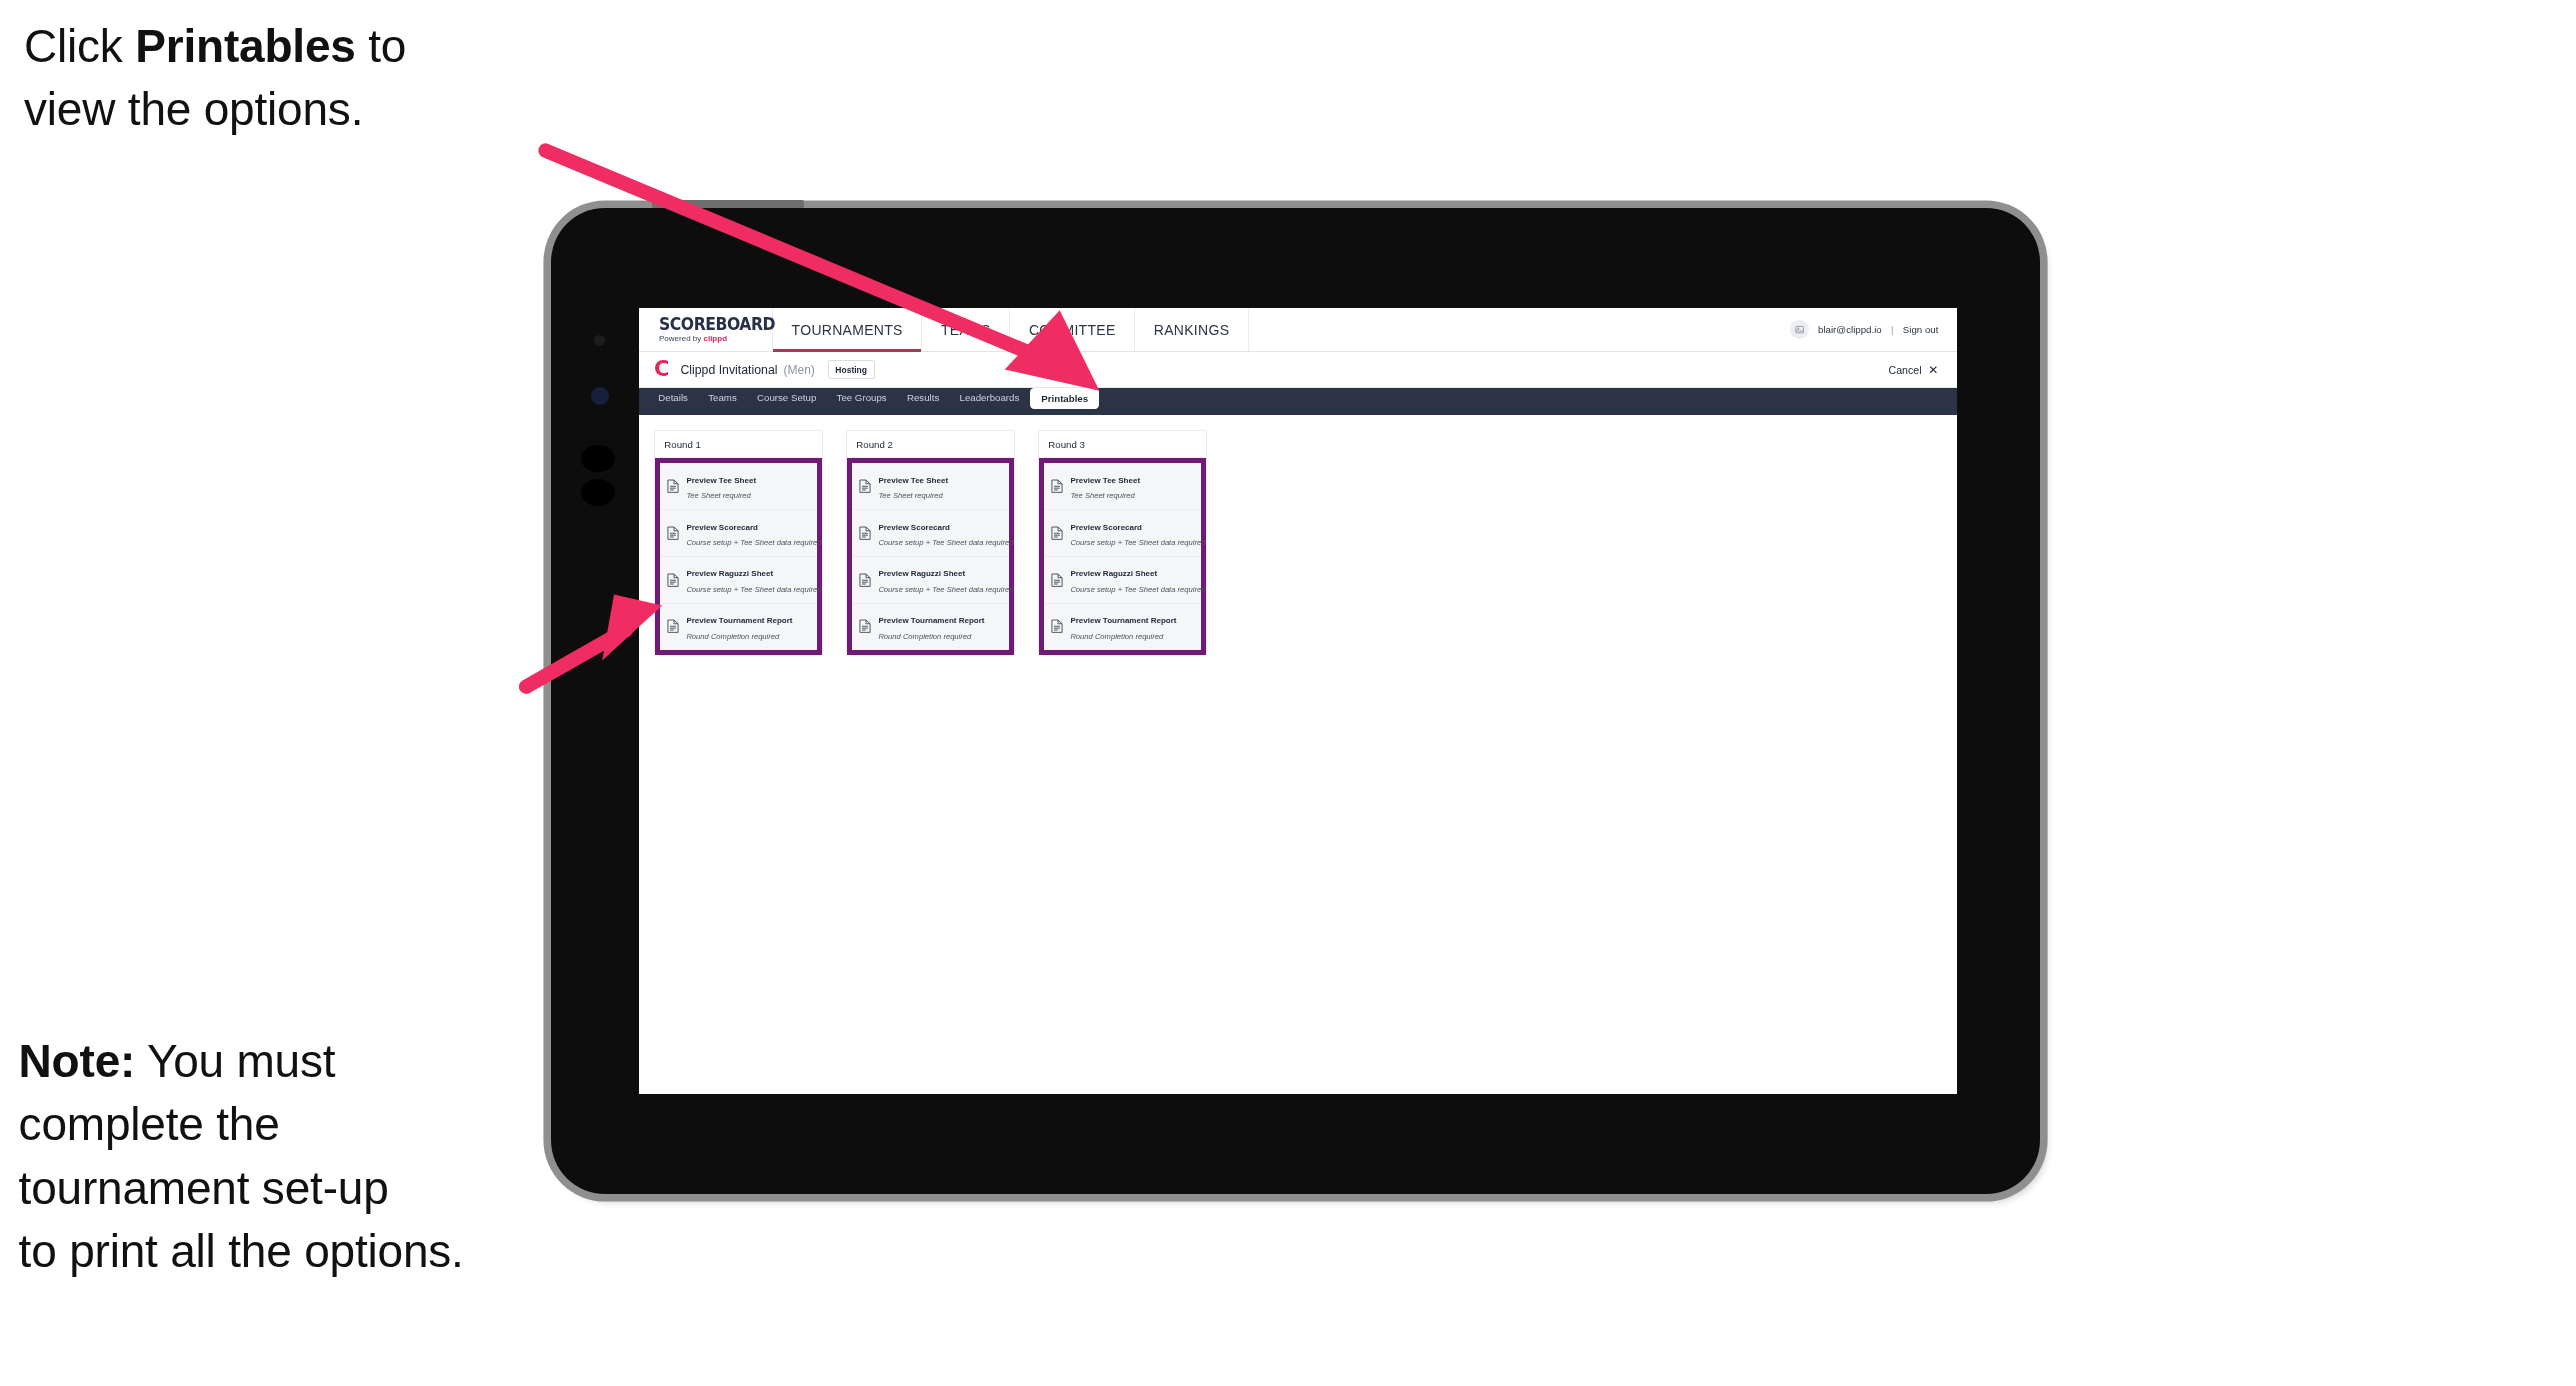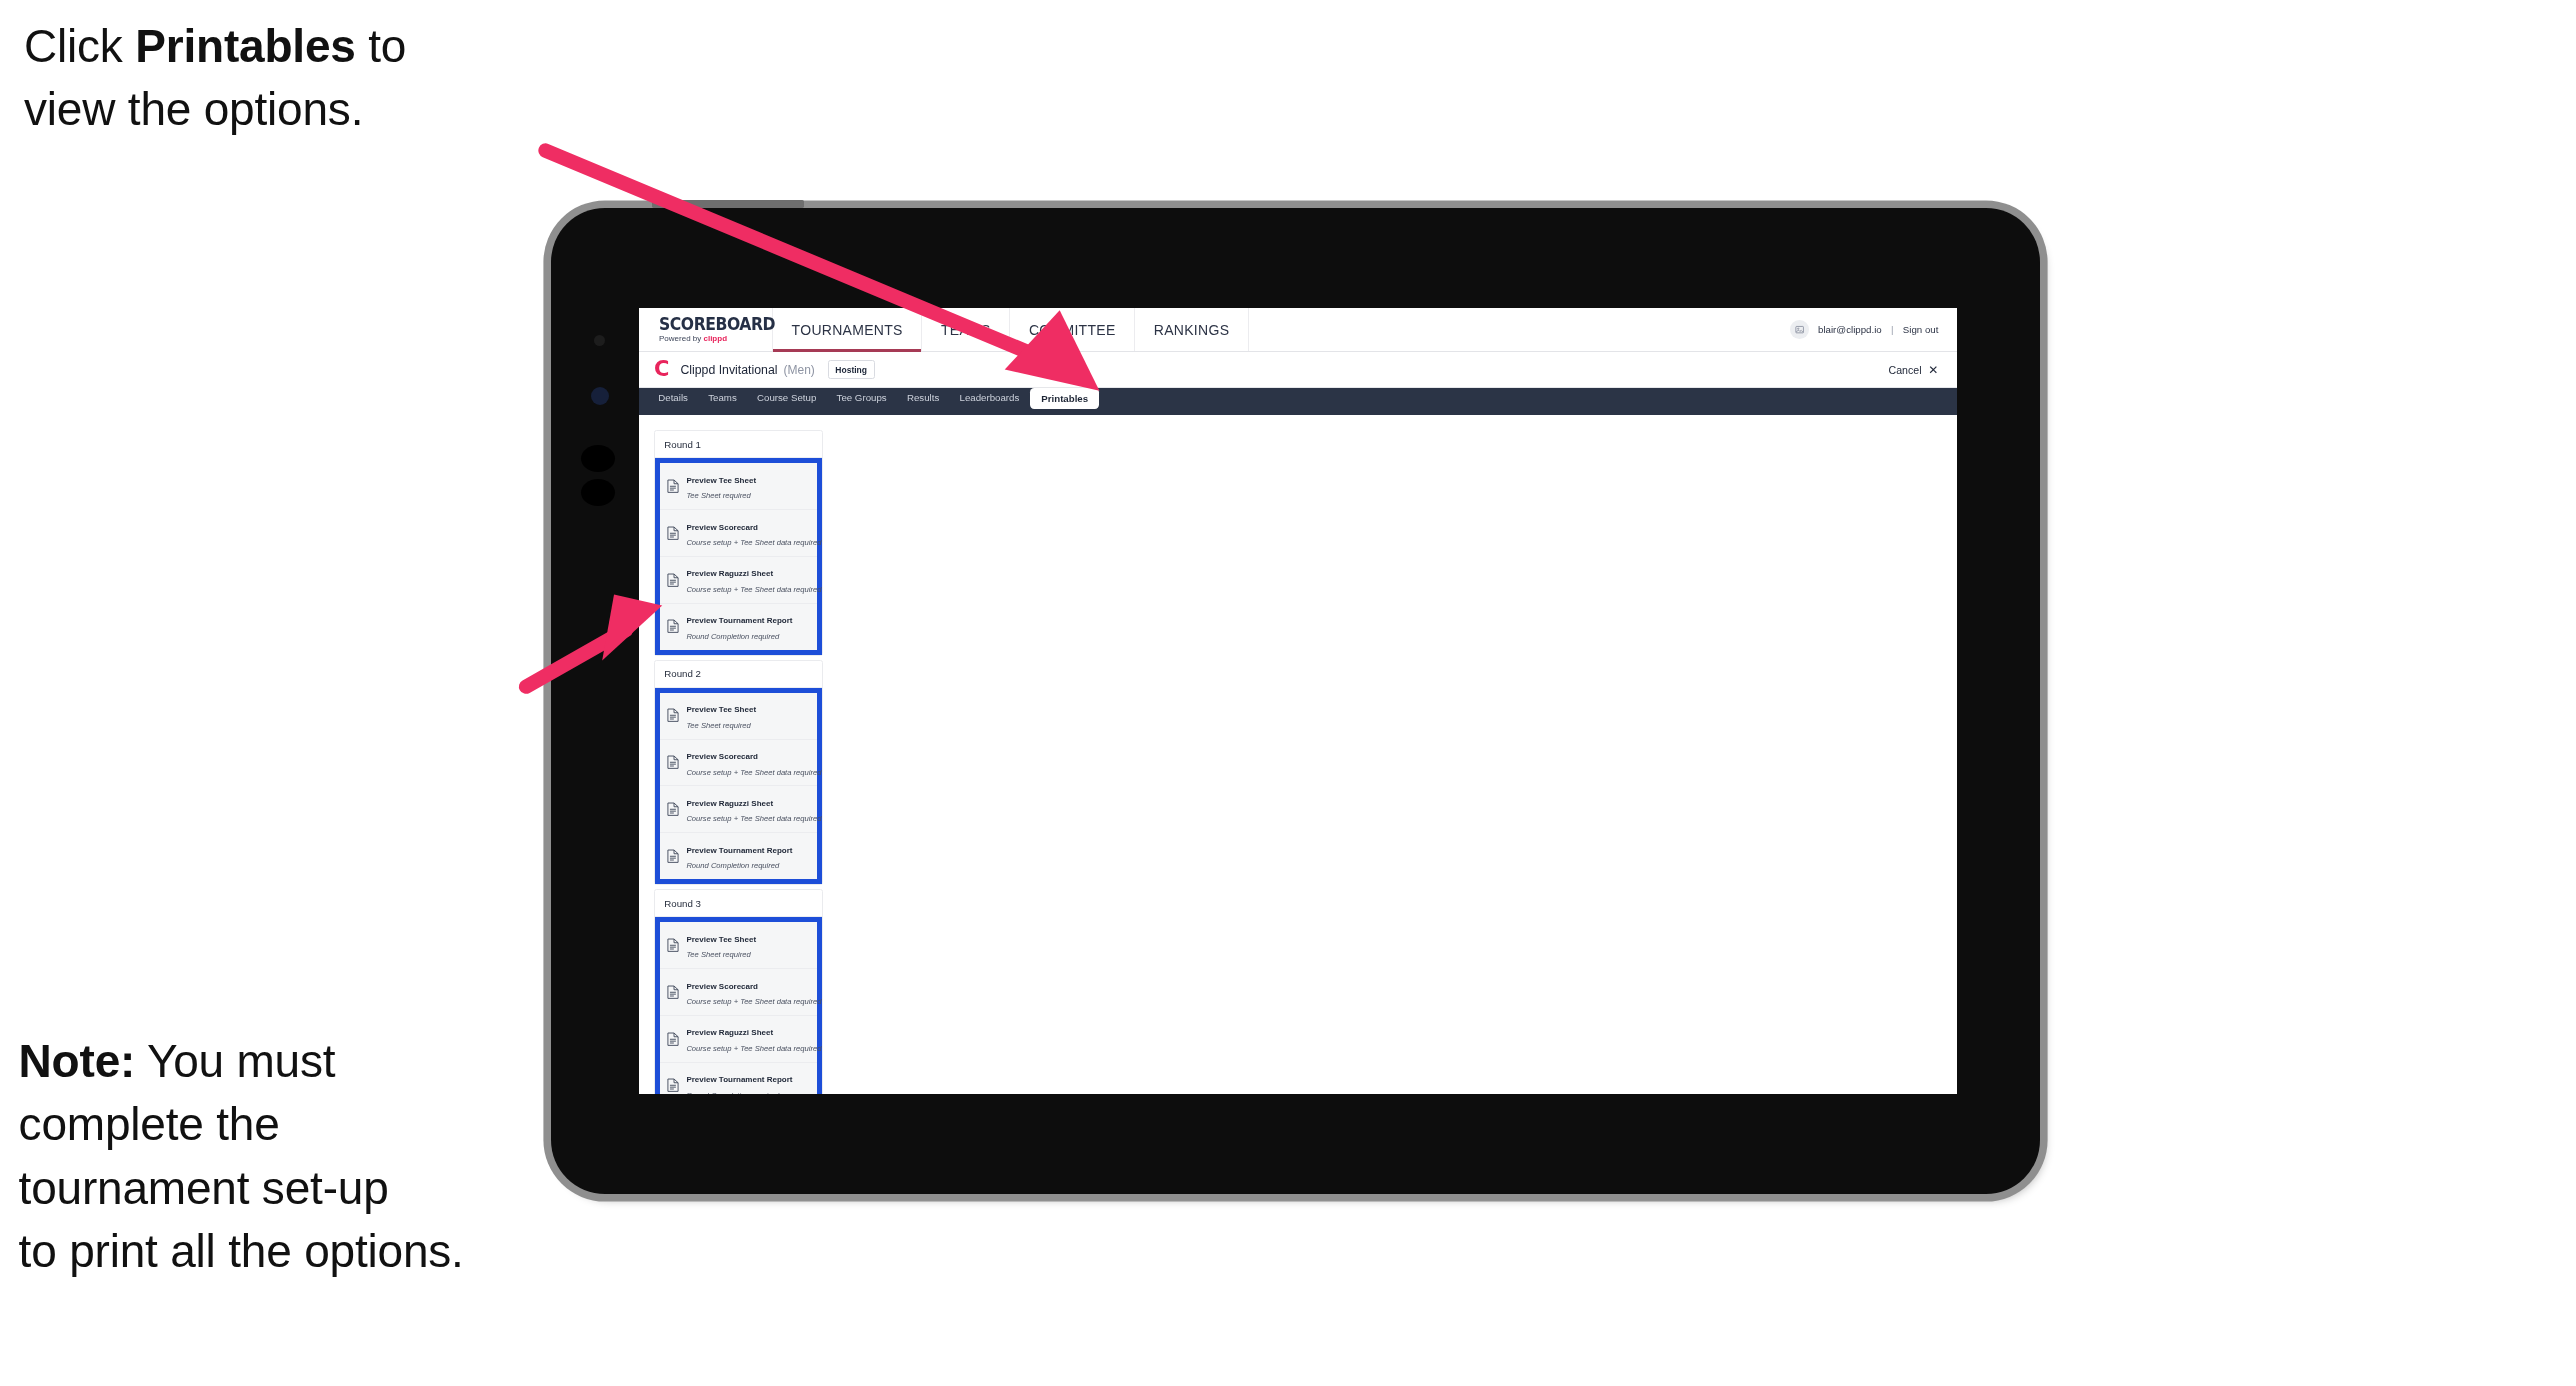--- a/index.html
+++ b/index.html
@@ -199,38 +199,37 @@
     color: #1d2535;
     font-weight: 700;
     padding: 5px 11px;
     border-radius: 4.2px;
   }
 
   
   #content {
     padding: 15px 15px 0 15px;
     display: flex;
-    gap: 4px;
+    gap: 23px;
     align-items: flex-start;
-    flex-direction: column;
   }
   .round-col {
     width: 169px;
     background: #ffffff;
     border: 0.8px solid #eaebee;
     border-radius: 2.5px;
   }
   .round-head {
     padding: 7.6px 9.3px;
     font-size: 9.7px;
     color: #25moved;
     color: #252c3b;
     border-bottom: 0.8px solid #edeef1;
   }
-  .round-body { padding: 5px; background: #1d4ed8; }
+  .round-body { padding: 5px; background: #701a75; }
   .doc-row {
     display: flex; align-items: center;
     gap: 7.6px;
     padding: 7.6px 6.8px;
     background: #f5f6f7;
     border-bottom: 0.8px solid #ebecef;
     cursor: pointer;
   }
   .doc-row:last-child { border-bottom: none; }
   .doc-icon { flex: 0 0 auto; display: flex; align-items: center; }

